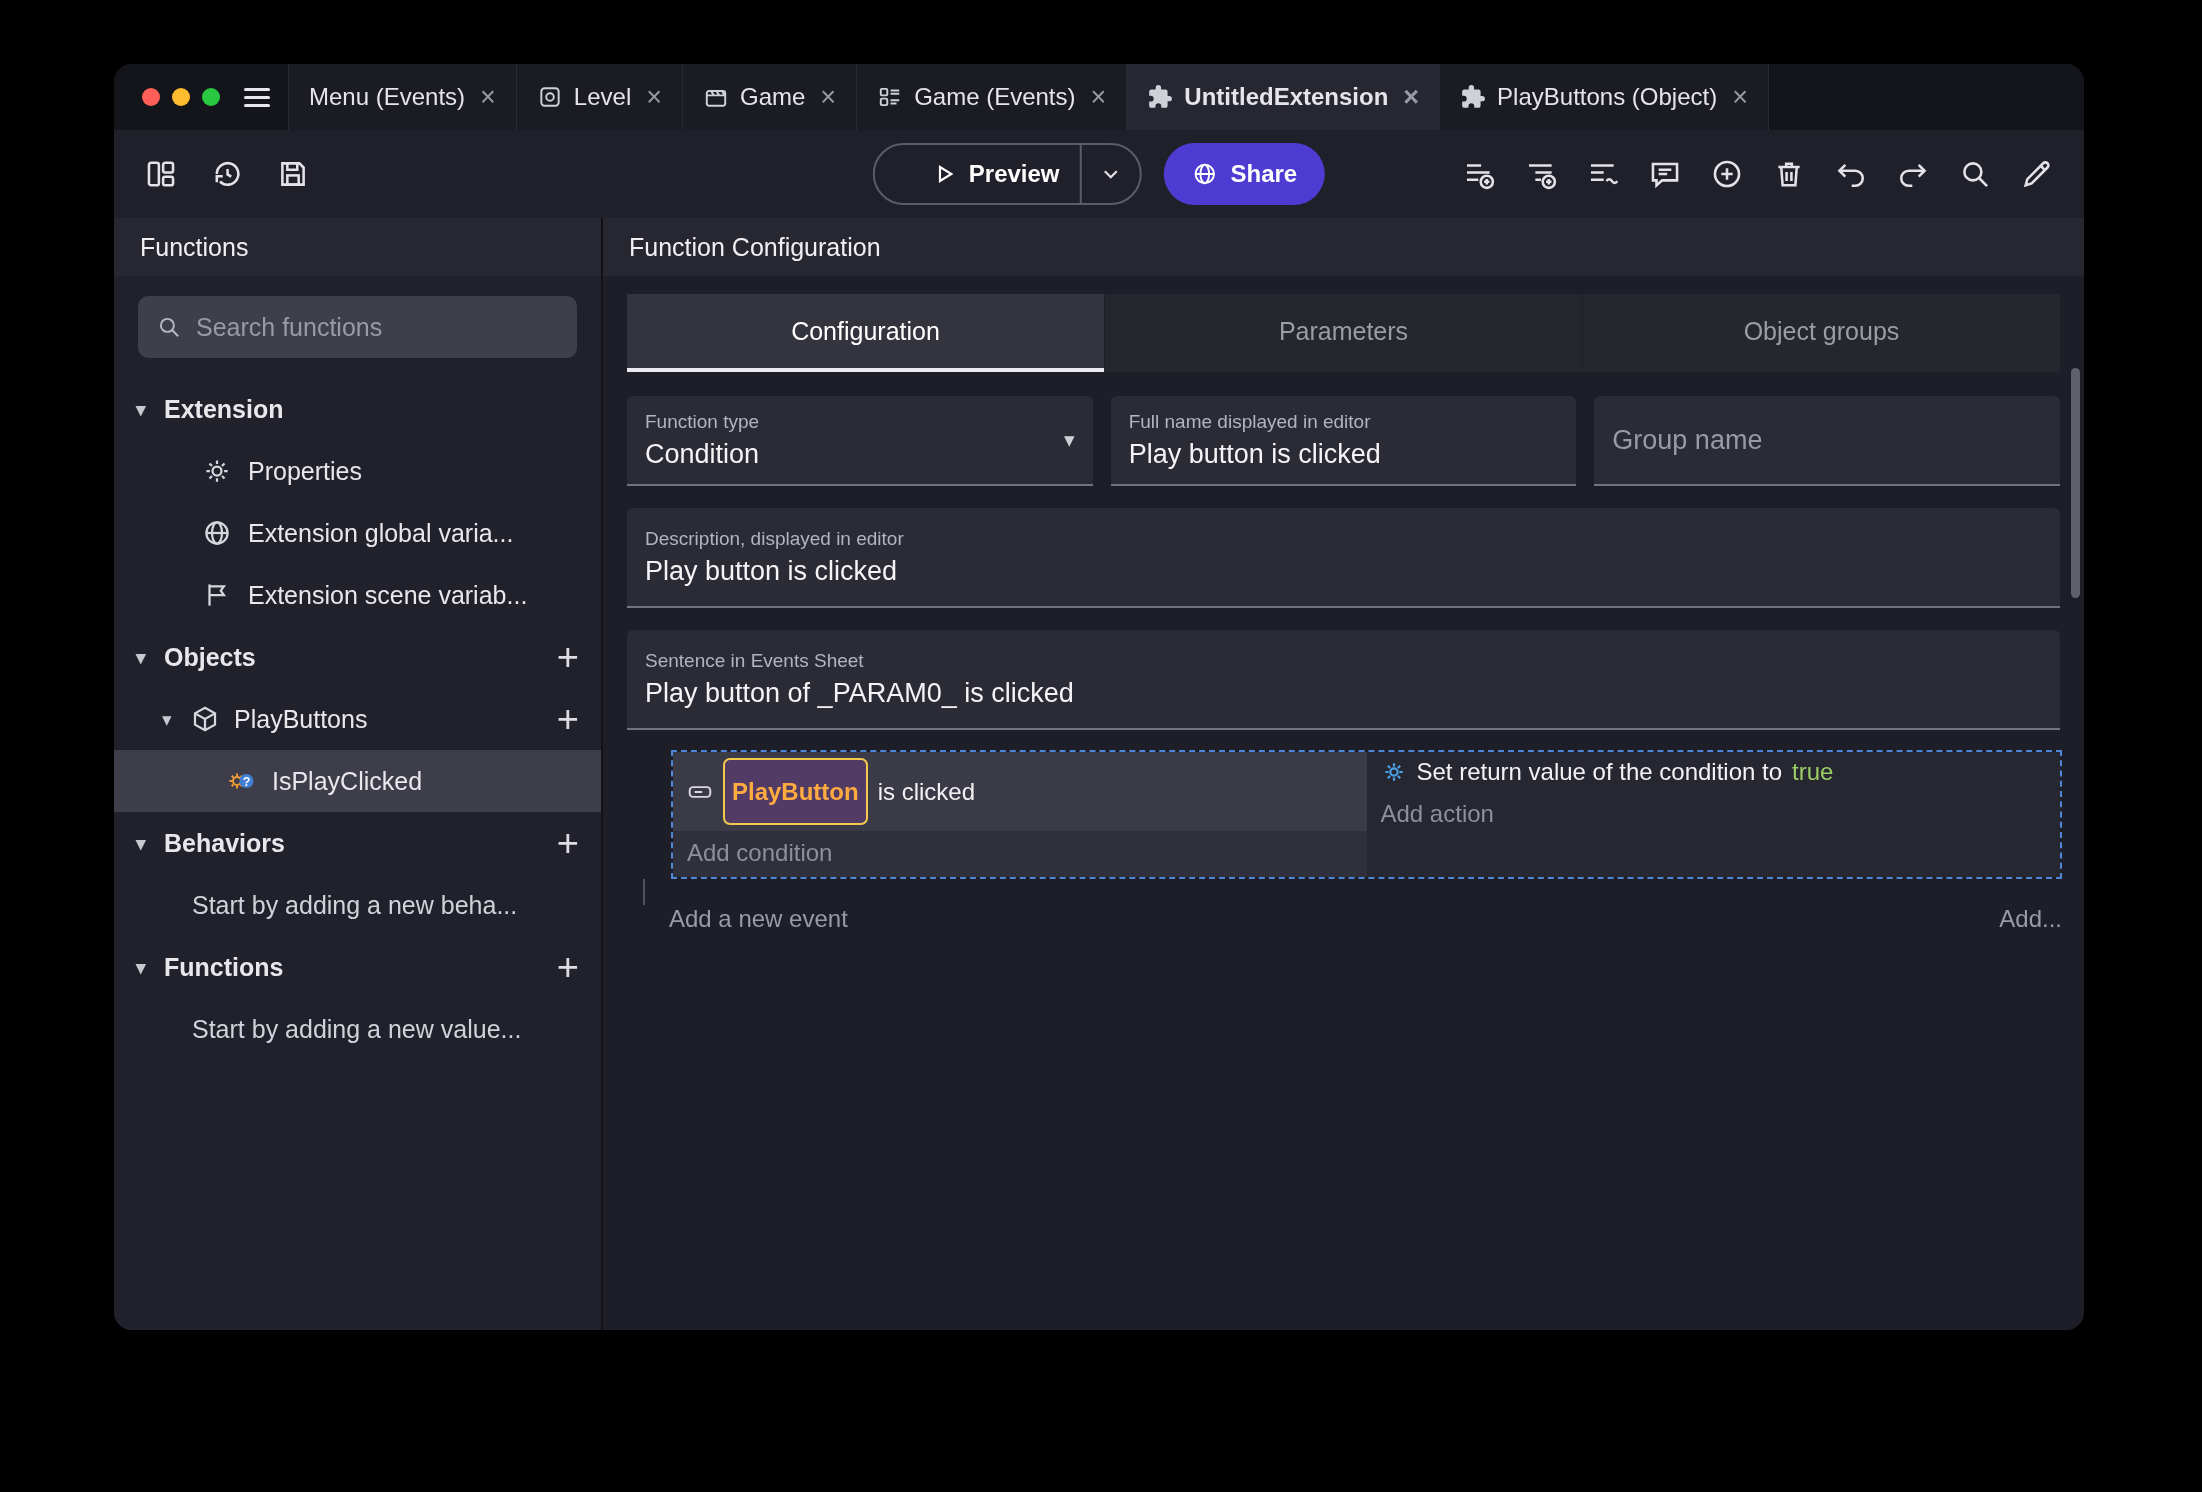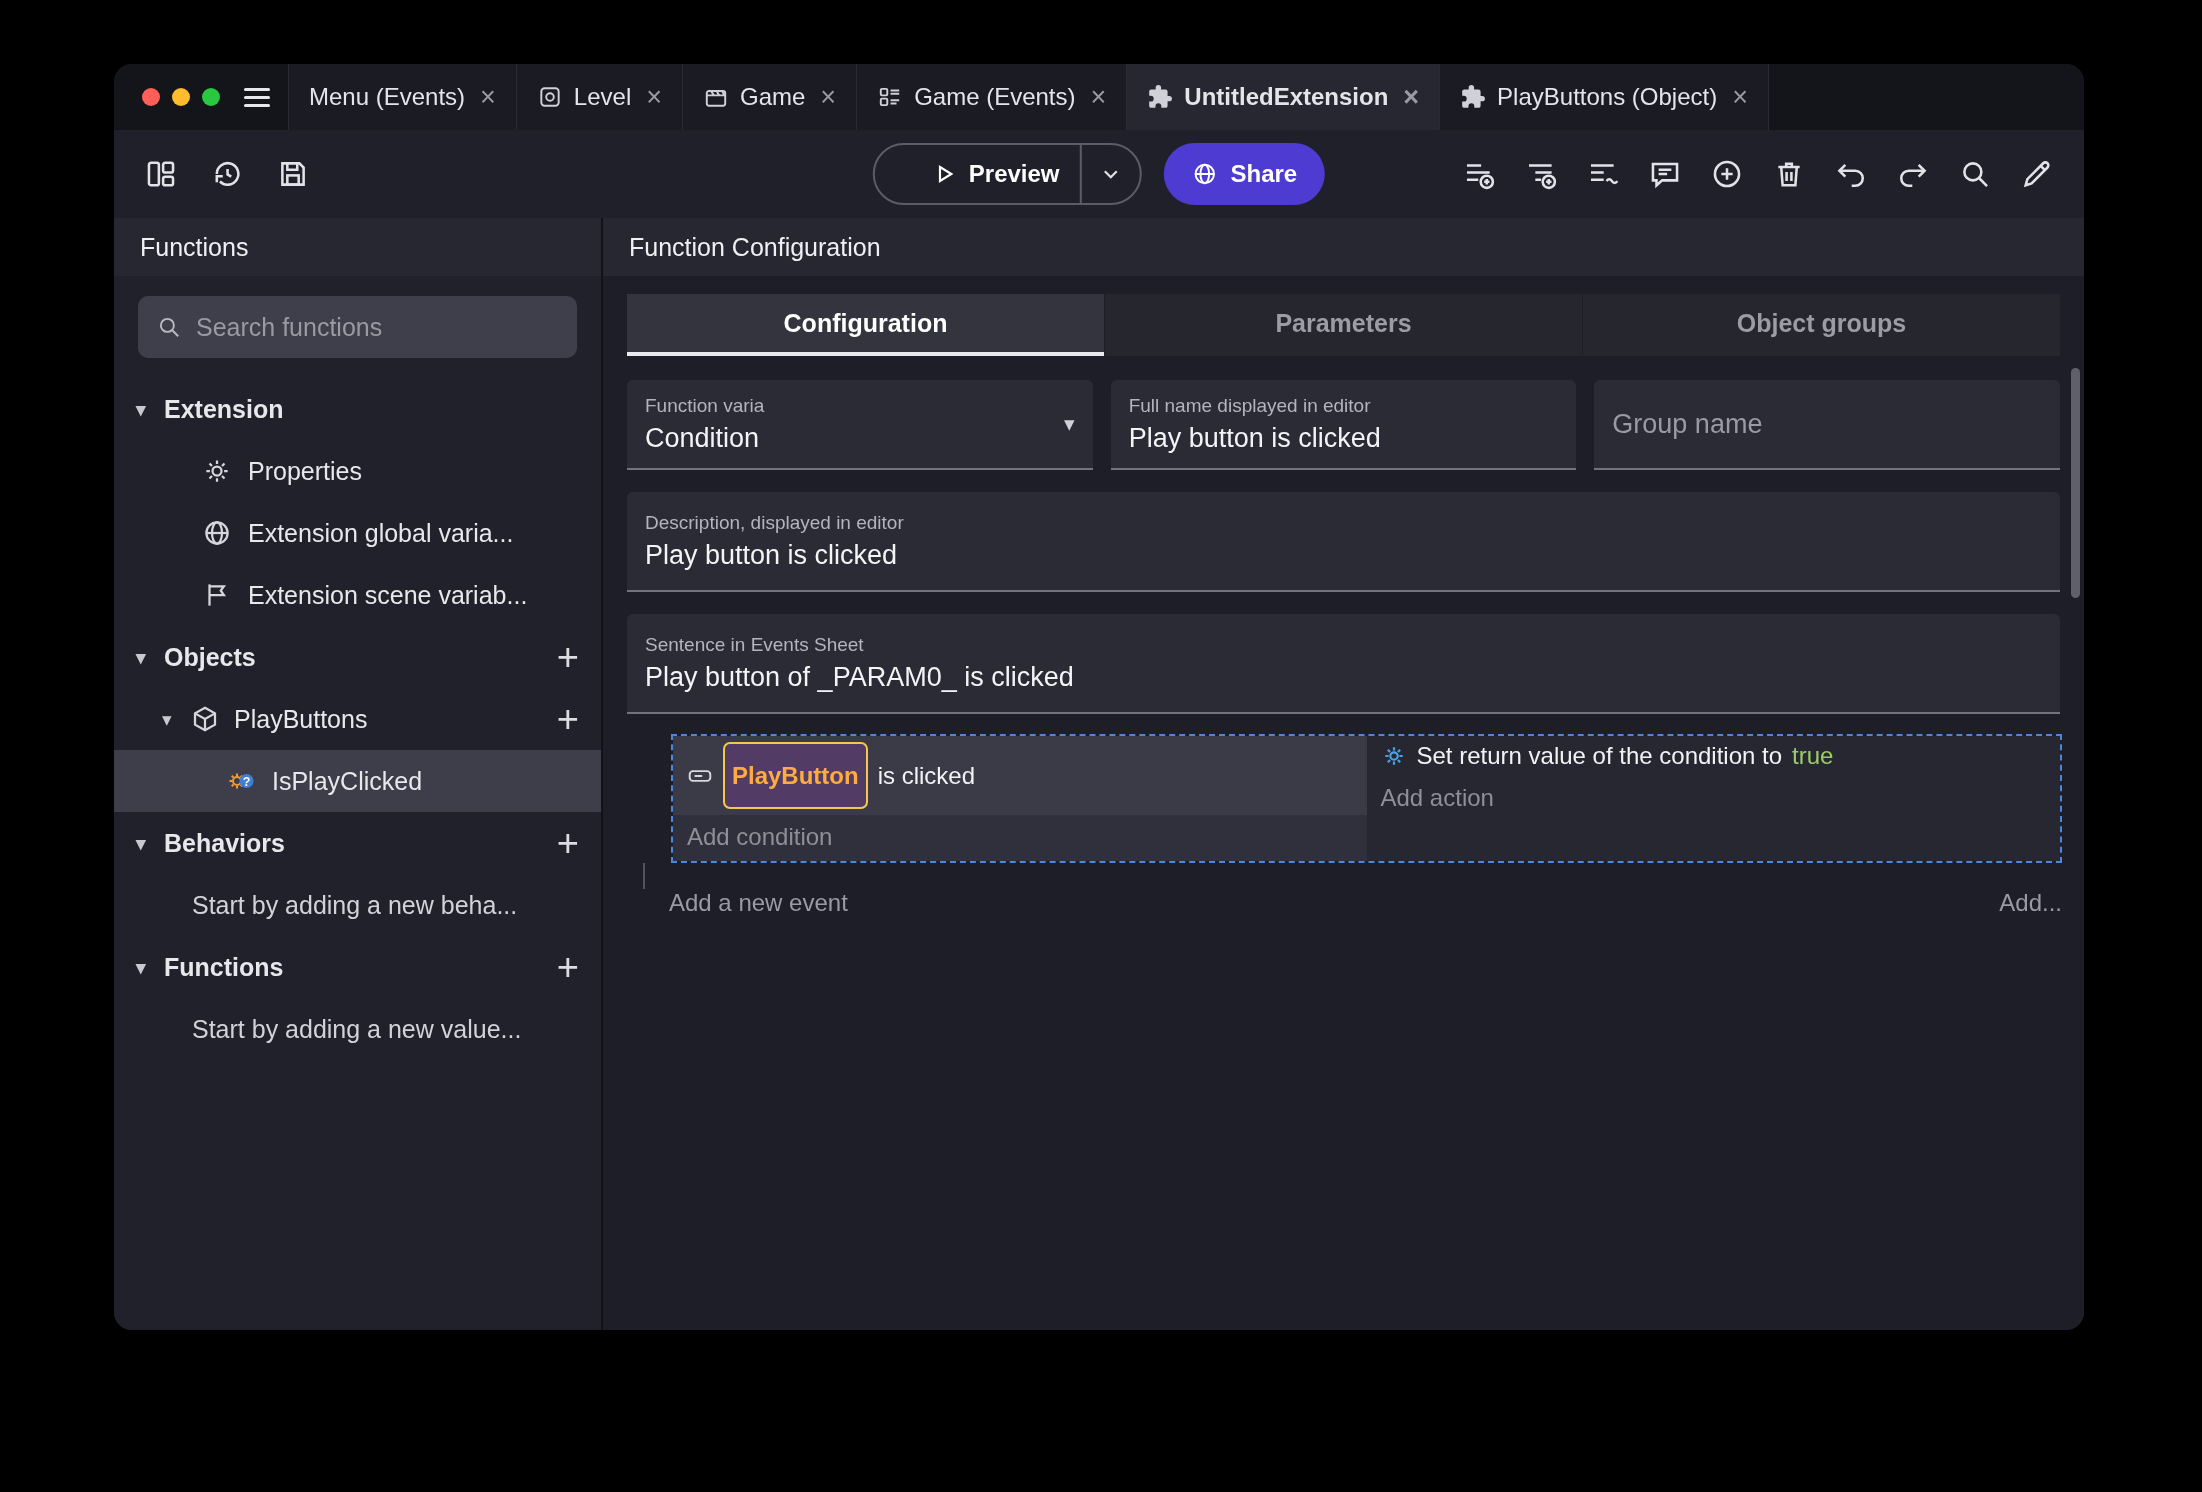--- a/index.html
+++ b/index.html
@@ -63,21 +63,21 @@
   .row.objrow { padding-left:48px; }
   .row.objrow .ico { margin-right:14px; }
   .row.fnrow { padding-left:112px; gap:16px; background:#3e3e4a; }
   .row.hint { padding-left:78px; color:#d2d2da; }
   .row .plus { position:absolute; right:22px; font-size:38px; font-weight:300; color:#dcdce2; line-height:1; }
   .tree .ico { color:#d6d7de; }
 
   .main { flex:1; background:#1e1e28; position:relative; display:flex; flex-direction:column; min-width:0; }
 
   .ctabs { display:flex; margin:18px 24px 0; flex-shrink:0; }
-  .ctab { flex:1; height:62px; display:flex; align-items:center; justify-content:center; font-size:25px; font-weight:bold;
+  .ctab { flex:1; height:78px; display:flex; align-items:center; justify-content:center; font-size:25px; font-weight:normal;
           color:#9c9ca6; background:#26262f; border-bottom:4px solid transparent; cursor:pointer; }
   .ctab + .ctab { border-left:1px solid #1e1e28; }
   .ctab.active { background:#34343f; color:#fff; border-bottom-color:#e9e9ef; }
 
   .form { padding:24px 24px 0; display:flex; flex-direction:column; gap:22px; flex-shrink:0; }
   .frow3 { display:grid; grid-template-columns:1fr 1fr 1fr; gap:18px; }
   .field { background:#2b2b36; border-bottom:2px solid #73737e; border-radius:6px 6px 0 0; padding:12px 18px;
            min-height:90px; display:flex; flex-direction:column; justify-content:center; gap:6px; position:relative; }
   .field.tall { min-height:100px; }
   .flabel { font-size:19px; color:#b4b4bf; }
@@ -419,21 +419,21 @@
 
       <div class="ctabs">
         <div class="ctab active">Configuration</div>
         <div class="ctab">Parameters</div>
         <div class="ctab">Object groups</div>
       </div>
 
       <div class="form">
         <div class="frow3">
           <div class="field">
-            <div class="flabel">Function varia</div>
+            <div class="flabel">Function type</div>
             <div class="fvalue">Condition</div>
             <span class="caret">▾</span>
           </div>
           <div class="field">
             <div class="flabel">Full name displayed in editor</div>
             <input type="text" value="Play button is clicked" style="">
           </div>
           <div class="field groupname">
             <input type="text" placeholder="Group name" style="">
           </div>

